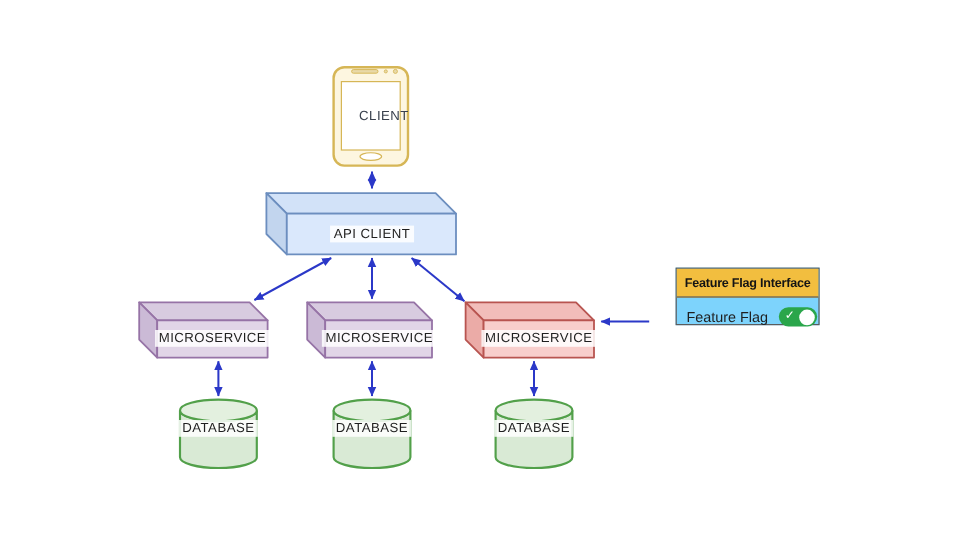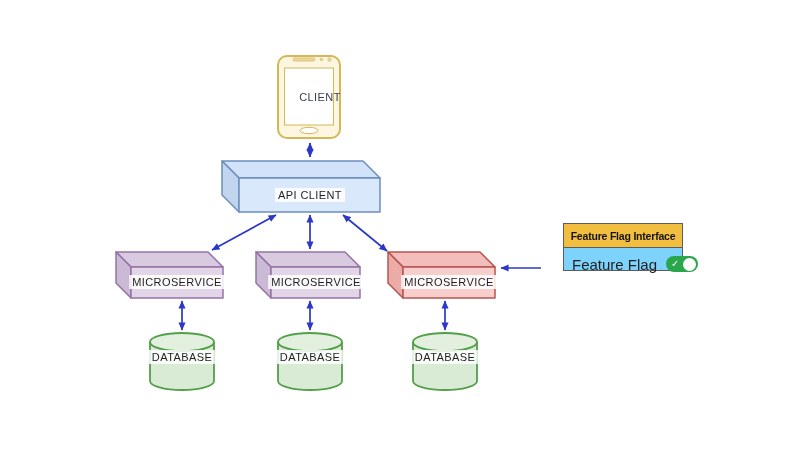--- a/index.html
+++ b/index.html
@@ -35,21 +35,21 @@
     border-bottom:1.6px solid #5c5c5c;
     display:flex;align-items:center;justify-content:center;
     font-size:10.5px;font-weight:bold;color:#141414;
     letter-spacing:-0.2px;white-space:nowrap;
   }
   .ff-body{
     height:32px;
     display:flex;align-items:center;
     padding-left:8px;
   }
-  .ff-label{font-size:15px;color:#1f1f1f;white-space:nowrap;}
+  .ff-label{font-size:12px;color:#1f1f1f;white-space:nowrap;}
   .toggle{
     position:relative;
     width:32px;height:16px;
     border-radius:9px;
     margin-left:9px;
     background:#b9bcc1;
     cursor:pointer;
     flex:0 0 auto;
   }
   .toggle.on{background:#2AA64B;}

